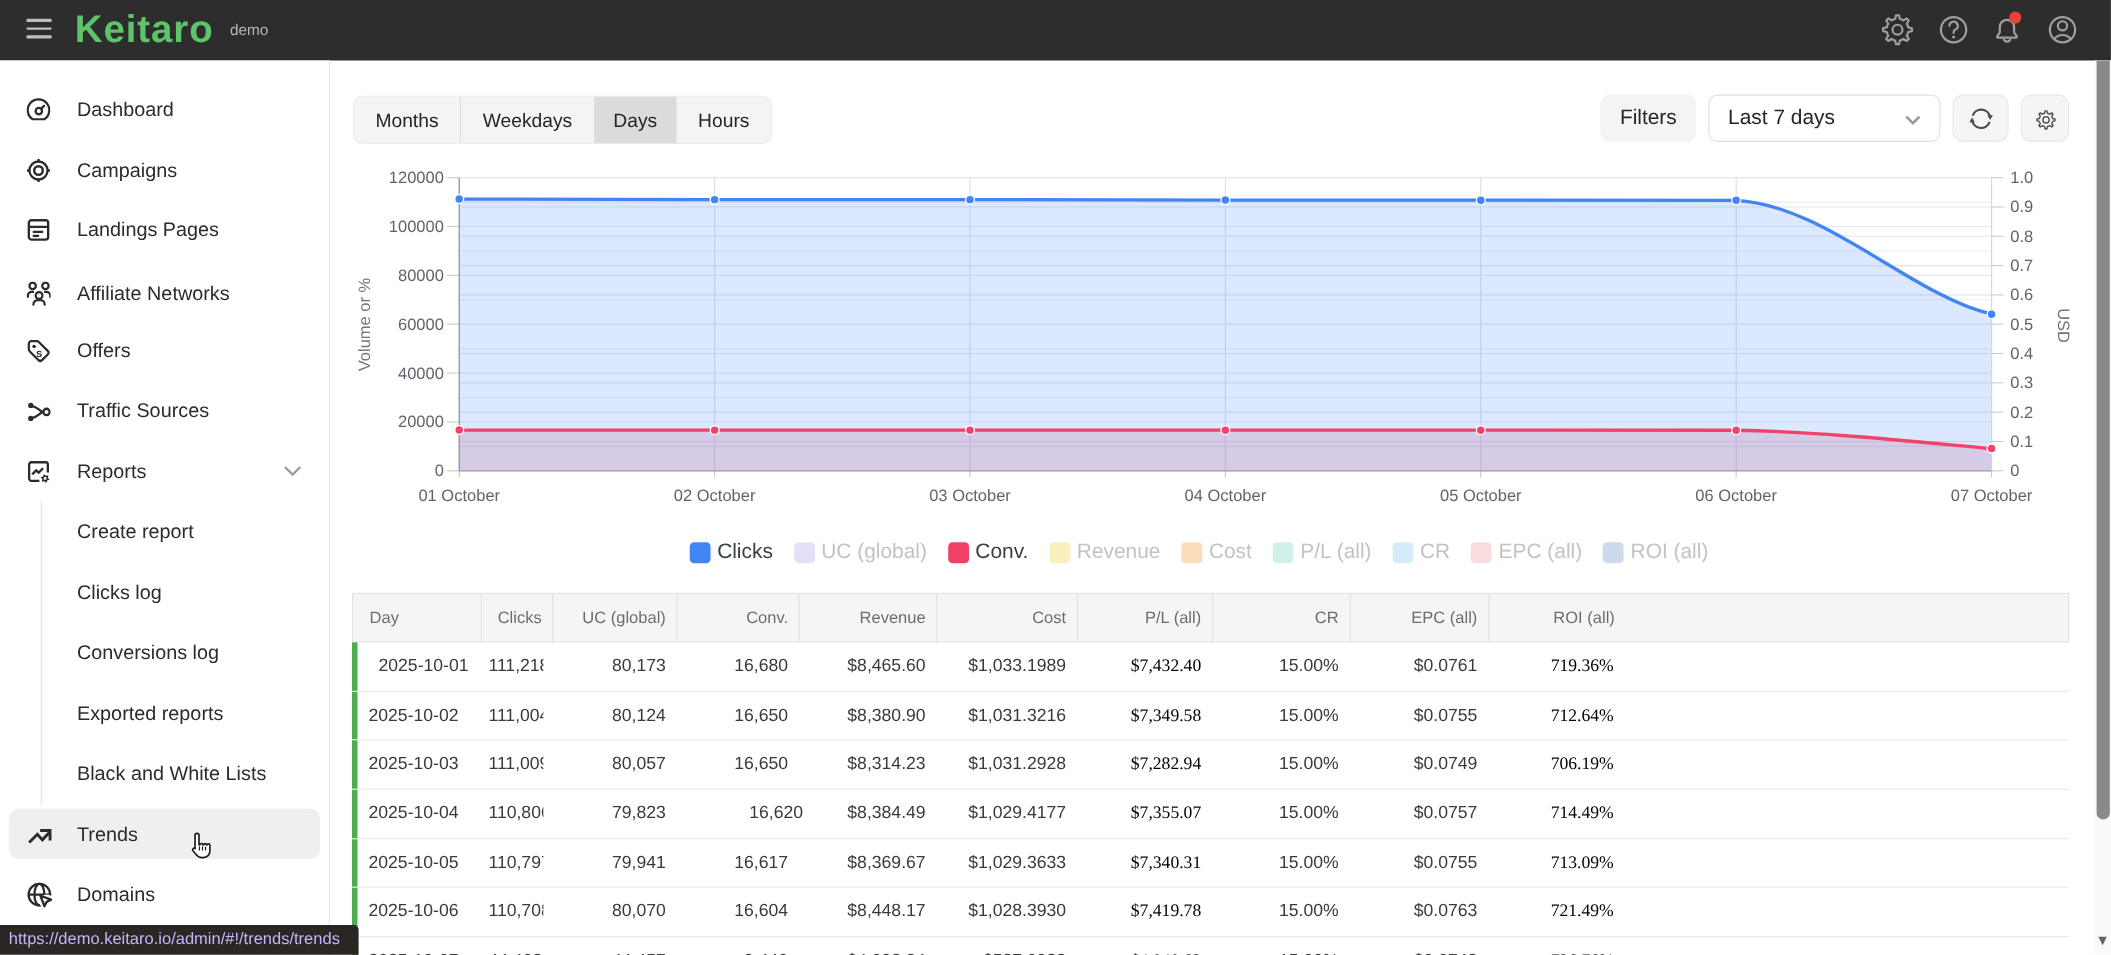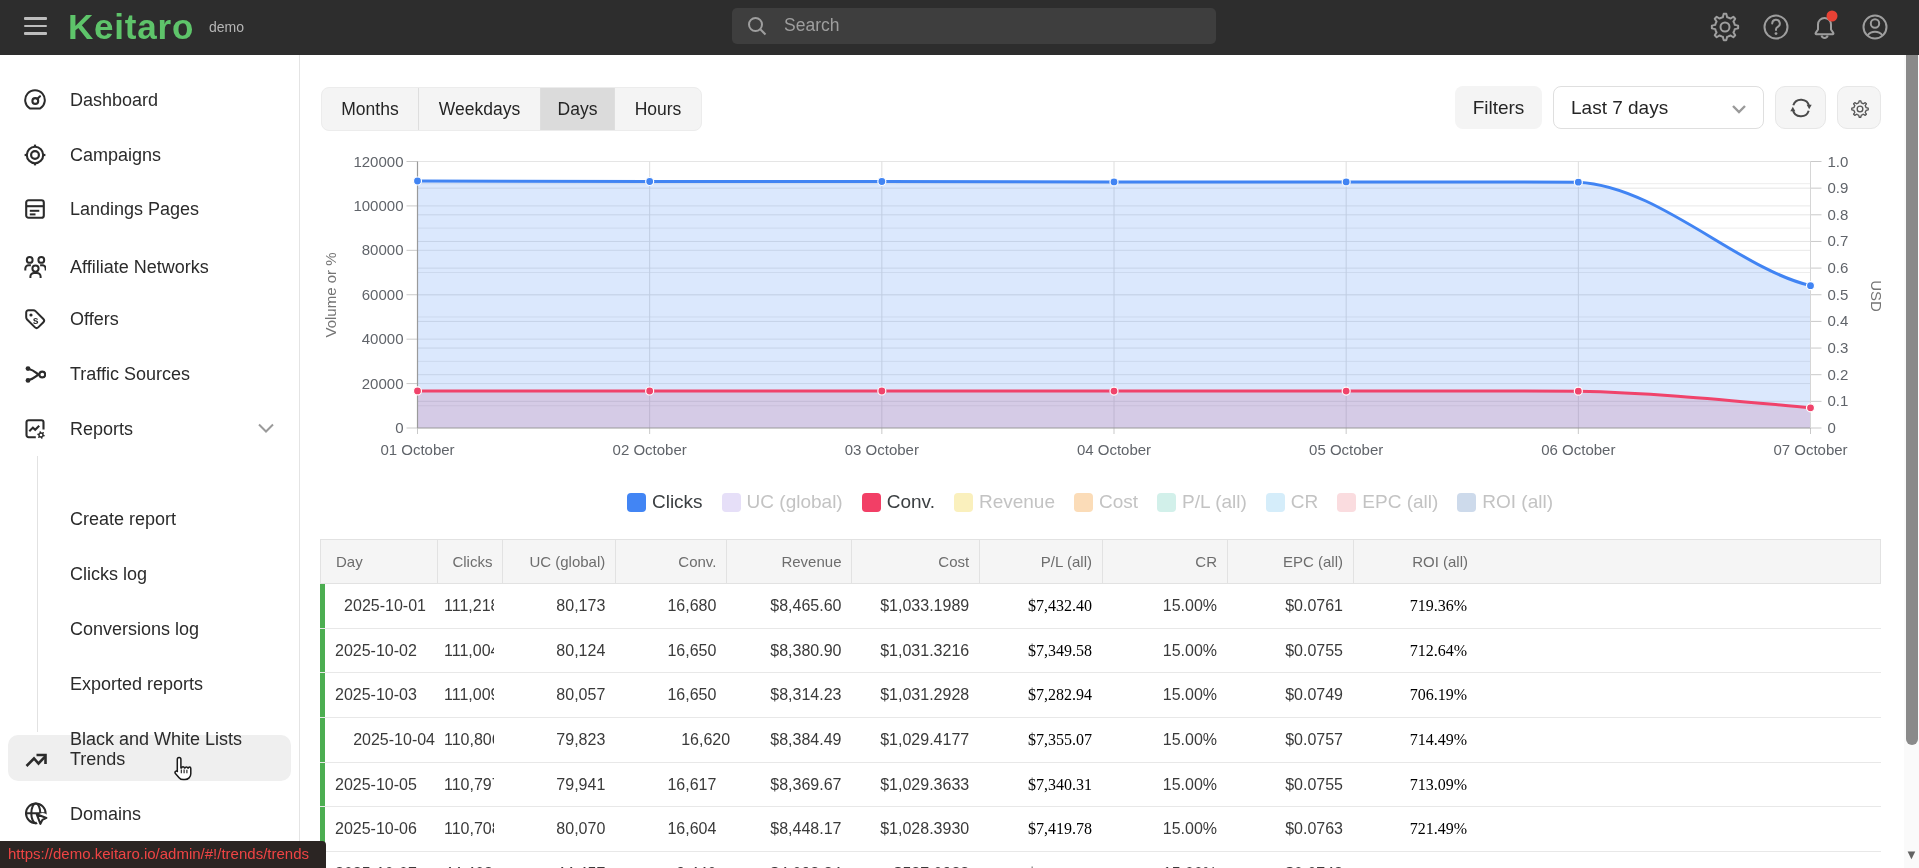--- a/index.html
+++ b/index.html
@@ -15,21 +15,21 @@
 #demo { position:absolute; left:209px; top:19px; font-size:14px; color:#b5b5b5; }
 #search { position:absolute; left:732px; top:8px; width:484px; height:36px; background:#3e3e3e;
   border-radius:5px; }
 #search span { position:absolute; left:52px; top:7px; font-size:17.5px; color:#9e9e9e; }
 
 #sidebar { position:absolute; left:0; top:55px; width:300px; height:813px; background:#fff;
   border-right:1px solid #e4e4e4; }
 .mi { position:absolute; left:0; width:300px; height:55px; }
 .mi .lbl { position:absolute; left:70px; top:50%; transform:translateY(-50%); font-size:18px; color:#2b2b2b; }
 .mi svg { position:absolute; left:24px; top:50%; transform:translateY(-50%); }
-.sub { position:absolute; left:70px; transform:translateY(-50%); font-size:18px; color:#2b2b2b;margin-top:35px; }
+.sub { position:absolute; left:70px; transform:translateY(-50%); font-size:18px; color:#2b2b2b; }
 #subline { position:absolute; left:37px; top:456px; width:1px; height:276px; background:#e2e2e2; }
 #hl { position:absolute; left:8px; top:735px; width:283px; height:46px; background:#efefef; border-radius:10px; }
 
 #tabs { position:absolute; left:321px; top:87px; height:44px; background:#f4f4f4; border-radius:8px;
   display:flex; overflow:hidden; border:1px solid #ececec; }
 #tabs div { font-size:17.5px; color:#252525; line-height:42px; text-align:center; border-right:1px solid #dedede; }
 #tabs div:last-child { border-right:none; }
 #filters { position:absolute; left:1455px; top:86px; width:87px; height:43px; background:#f4f4f4;
   border-radius:8px; font-size:19px; color:#252525; text-align:center; line-height:43px; }
 #select { position:absolute; left:1553px; top:86px; width:211px; height:43px; background:#fff;
@@ -56,21 +56,21 @@
 .row .gs { position:absolute; left:0; top:0; width:5px; height:43.7px; background:#4cae51; }
 .row div.c { position:absolute; top:0; height:44px; line-height:44px; font-size:16px; color:#3a3a3a;
   text-align:right; }
 .row div.c.green { color:#000000;font-family:Liberation Serif, serif; }
 
 #sb-track { position:absolute; left:1904px; top:55px; width:15px; height:813px; background:#fafafa; }
 #sb-thumb { position:absolute; left:1906px; top:55px; width:12px; height:690px; background:#8a8a8a; border-radius:0 0 6px 6px; }
 #sb-arrow { position:absolute; left:1904px; top:847px; width:15px; height:15px; color:#636363; font-size:13px; text-align:center; }
 
 #tooltip { position:absolute; left:0; top:841px; width:326px; height:27px; background:#2b2523;
-  border-top-right-radius:4px; color:#ef4444; font-size:15px; line-height:26px; padding-left:8px; }
+  border-top-right-radius:4px; color:#c4b5fd; font-size:15px; line-height:26px; padding-left:8px; }
 </style>
 </head>
 <body>
 
 <svg id="chart" class="abs" style="left:300px;top:140px" width="1619" height="340" viewBox="0 0 1619 340">
     <line x1="117.5" x2="1510.5" y1="265.7916666666667" y2="265.7916666666667" stroke="#ededed" stroke-width="1"></line>
     <line x1="117.5" x2="1510.5" y1="221.375" y2="221.375" stroke="#ededed" stroke-width="1"></line>
     <line x1="117.5" x2="1510.5" y1="176.95833333333331" y2="176.95833333333331" stroke="#ededed" stroke-width="1"></line>
     <line x1="117.5" x2="1510.5" y1="132.54166666666666" y2="132.54166666666666" stroke="#ededed" stroke-width="1"></line>
     <line x1="117.5" x2="1510.5" y1="88.125" y2="88.125" stroke="#ededed" stroke-width="1"></line>
@@ -173,27 +173,20 @@
   </svg>
 
 <div id="header">
   <div id="burger">
       <div style="top:0"></div>
       <div style="top:7.5px"></div>
       <div style="top:15px"></div>
     </div>
   <div id="logo">Keitaro</div>
   <div id="demo">demo</div>
-  <div id="search">
-    <svg width="24" height="24" style="position:absolute;left:13px;top:6px" viewBox="0 0 24 24" fill="none" stroke="#9e9e9e" stroke-width="2">
-        <circle cx="10.5" cy="10.5" r="6.5"></circle>
-        <line x1="15.3" y1="15.3" x2="20.5" y2="20.5"></line>
-      </svg>
-    <span>Search</span>
-  </div>
   <svg width="230" height="55" style="position:absolute;left:1660px;top:0" viewBox="0 0 230 55" fill="none" stroke="#9e9e9e" stroke-width="2">
 
     <g id="hgear">
         <path d="M61.70 17.56 L62.86 17.23 L63.65 13.87 L66.35 13.87 L67.14 17.23 L68.30 17.56 L69.34 17.99 L70.39 18.58 L73.33 16.76 L75.24 18.67 L73.42 21.61 L74.01 22.66 L74.44 23.70 L74.77 24.86 L78.13 25.65 L78.13 28.35 L74.77 29.14 L74.44 30.30 L74.01 31.34 L73.42 32.39 L75.24 35.33 L73.33 37.24 L70.39 35.42 L69.34 36.01 L68.30 36.44 L67.14 36.77 L66.35 40.13 L63.65 40.13 L62.86 36.77 L61.70 36.44 L60.66 36.01 L59.61 35.42 L56.67 37.24 L54.76 35.33 L56.58 32.39 L55.99 31.34 L55.56 30.30 L55.23 29.14 L51.87 28.35 L51.87 25.65 L55.23 24.86 L55.56 23.70 L55.99 22.66 L56.58 21.61 L54.76 18.67 L56.67 16.76 L59.61 18.58 L60.66 17.99 Z" stroke-linejoin="round"></path>
         <circle cx="65" cy="27" r="4.5"></circle>
       </g>
 
     <circle cx="116" cy="27" r="11.5"></circle>
     <path d="M112.2 23.5 a3.8 3.8 0 1 1 5.5 3.4 c-1.2 0.6 -1.7 1.2 -1.7 2.4 v0.6" stroke-linecap="round"></path>
     <circle cx="116" cy="33.6" r="1.4" fill="#9e9e9e" stroke="none"></circle>
@@ -402,21 +395,21 @@
       <div class="c" style="left:295.3px;width:101.09999999999997px">16,650</div>
       <div class="c" style="left:406.4px;width:115.10000000000002px">$8,314.23</div>
       <div class="c" style="left:531.5px;width:117.70000000000005px">$1,031.2928</div>
       <div class="c green" style="left:659.2px;width:112.79999999999995px">$7,282.94</div>
       <div class="c" style="left:782px;width:115px">15.00%</div>
       <div class="c" style="left:907px;width:116px">$0.0749</div>
       <div class="c green" style="left:1033px;width:114px">706.19%</div>
     </div>
     <div class="row">
       <div class="gs"></div>
-      <div class="c" style="left:15px;width:100px;text-align:right">2025-10-04</div>
+      <div class="c" style="left:15px;width:100px;text-align:left">2025-10-04</div>
       <div class="c" style="left:124px;width:50px;text-align:left;overflow:hidden;white-space:nowrap">110,806</div>
       <div class="c" style="left:182.4px;width:102.9px">79,823</div>
       <div class="c" style="left:309px;width:101.09999999999997px">16,620</div>
       <div class="c" style="left:406.4px;width:115.10000000000002px">$8,384.49</div>
       <div class="c" style="left:531.5px;width:117.70000000000005px">$1,029.4177</div>
       <div class="c green" style="left:659.2px;width:112.79999999999995px">$7,355.07</div>
       <div class="c" style="left:782px;width:115px">15.00%</div>
       <div class="c" style="left:907px;width:116px">$0.0757</div>
       <div class="c green" style="left:1033px;width:114px">714.49%</div>
     </div>

